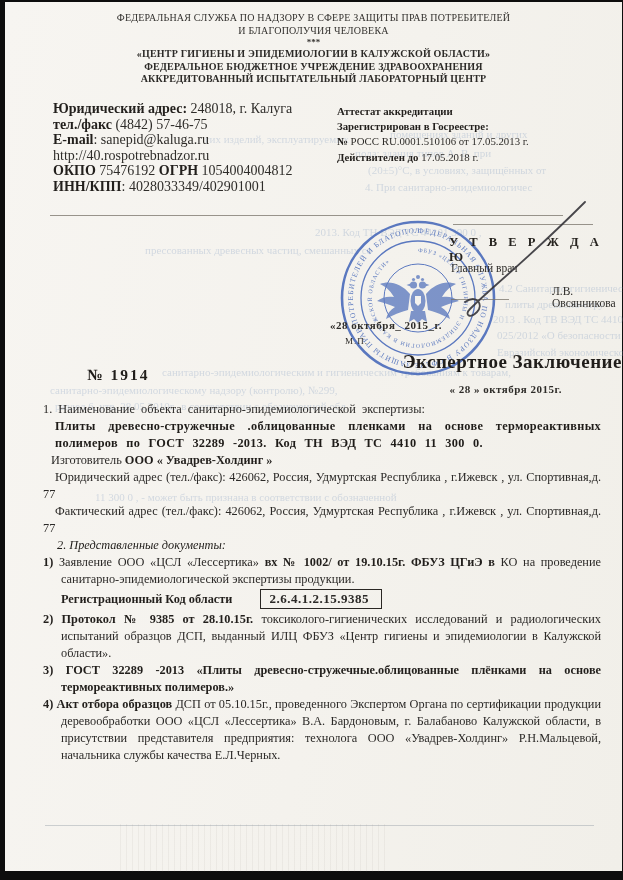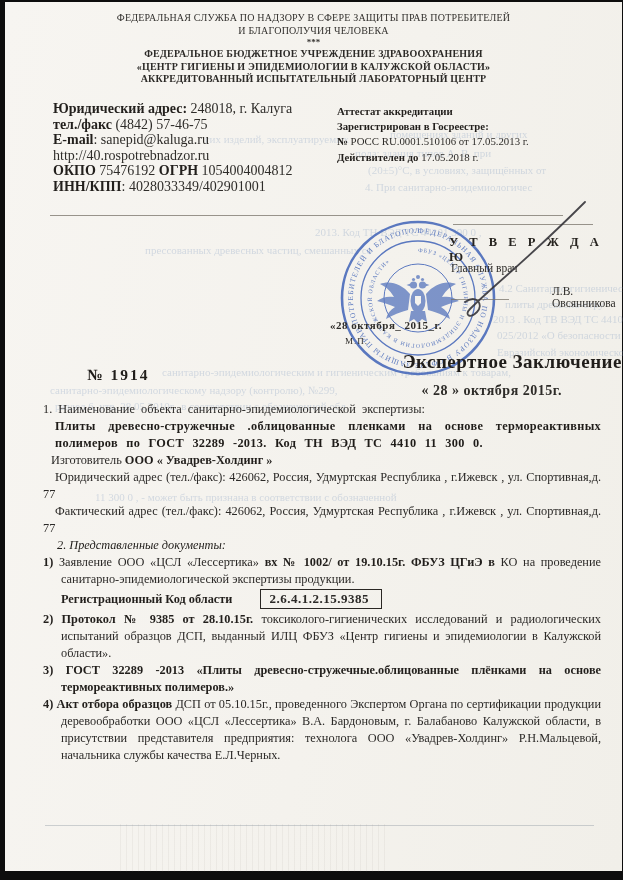--- a/index.html
+++ b/index.html
@@ -23,21 +23,21 @@
   .utv{left:444px;top:233px;font-size:12.5px;font-weight:bold;letter-spacing:4px;color:#26231f;}
   .pos{left:446px;top:260px;font-size:11.5px;}
   .sigline{left:446px;top:297px;width:58px;}
   .name{left:505px;top:283px;font-size:11.5px;margin-left:42px;}
   .adate{left:325px;top:317px;font-size:11px;font-weight:600;letter-spacing:.5px;}
   .mp{left:340px;top:334px;font-size:9px;letter-spacing:1px;}
   
   .title{left:0;right:0;top:349px;text-align:right;font-size:19px;font-weight:bold;
          letter-spacing:.5px;color:#201d1a;}
   .num{left:82px;top:364px;font-size:15.5px;font-weight:bold;letter-spacing:2px;color:#201d1a;}
-  .tdate{right:60px;top:381px;font-size:14px;font-weight:bold;letter-spacing:.5px;}
+  .tdate{right:60px;top:381px;font-size:11px;font-weight:bold;letter-spacing:.5px;}
   
   .body{left:38px;top:399px;width:558px;font-size:12.3px;line-height:17px;color:#2b2927;
         text-align:justify;}
   .body p{margin:0;}
   .wsp{word-spacing:3px;}
   .boldpar{font-weight:bold;color:#1f1c19;word-spacing:5px;letter-spacing:.3px;padding-left:12px;}
   .ind{text-indent:12px;}
   .it{margin-top:16px;}
   .sec2{font-weight:normal;font-style:italic;padding-left:14px;color:#1f1c19;}
   .li{padding-left:18px;text-indent:-18px;}
@@ -74,22 +74,22 @@
       <div class="bl" style="left:157px;top:364px">санитарно-эпидемиологическим и гигиеническим требованиям к товарам,</div>
       <div class="bl" style="left:45px;top:382px">санитарно-эпидемиологическому надзору (контролю), №299,</div>
       <div class="bl" style="left:50px;top:398px">раздел 6, утв. 28.05.2010г.,  в соответствии с обозначенной обл</div>
       <div class="bl" style="left:90px;top:489px">11 300 0 , - может быть признана в соответствии с обозначенной</div>
     </div>
 
     <div class="abs hdr">
       <div class="l">ФЕДЕРАЛЬНАЯ СЛУЖБА ПО НАДЗОРУ В СФЕРЕ ЗАЩИТЫ ПРАВ ПОТРЕБИТЕЛЕЙ</div>
       <div class="l">И БЛАГОПОЛУЧИЯ ЧЕЛОВЕКА</div>
       <div class="stars">***</div>
+      <div class="lb">«ЦЕНТР ГИГИЕНЫ И ЭПИДЕМИОЛОГИИ В КАЛУЖСКОЙ ОБЛАСТИ»</div>
       <div class="lb">ФЕДЕРАЛЬНОЕ БЮДЖЕТНОЕ УЧРЕЖДЕНИЕ ЗДРАВООХРАНЕНИЯ</div>
-      <div class="lb">«ЦЕНТР ГИГИЕНЫ И ЭПИДЕМИОЛОГИИ В КАЛУЖСКОЙ ОБЛАСТИ»</div>
       <div class="lb">АККРЕДИТОВАННЫЙ ИСПЫТАТЕЛЬНЫЙ ЛАБОРАТОРНЫЙ ЦЕНТР</div>
     </div>
 
     <div class="abs orgl">
       <div><b>Юридический адрес:</b><span> 248018, г. Калуга</span></div>
       <div><b>тел./факс</b><span>  (4842) 57-46-75</span></div>
       <div><b>E-mail</b><span>: sanepid@kaluga.ru</span></div>
       <div>http://40.rospotrebnadzor.ru</div>
       <div><b>ОКПО</b><span>  75476192 </span><b>ОГРН</b><span> 1054004004812</span></div>
       <div><b>ИНН/КПП</b><span>: 4028033349/402901001</span></div>

